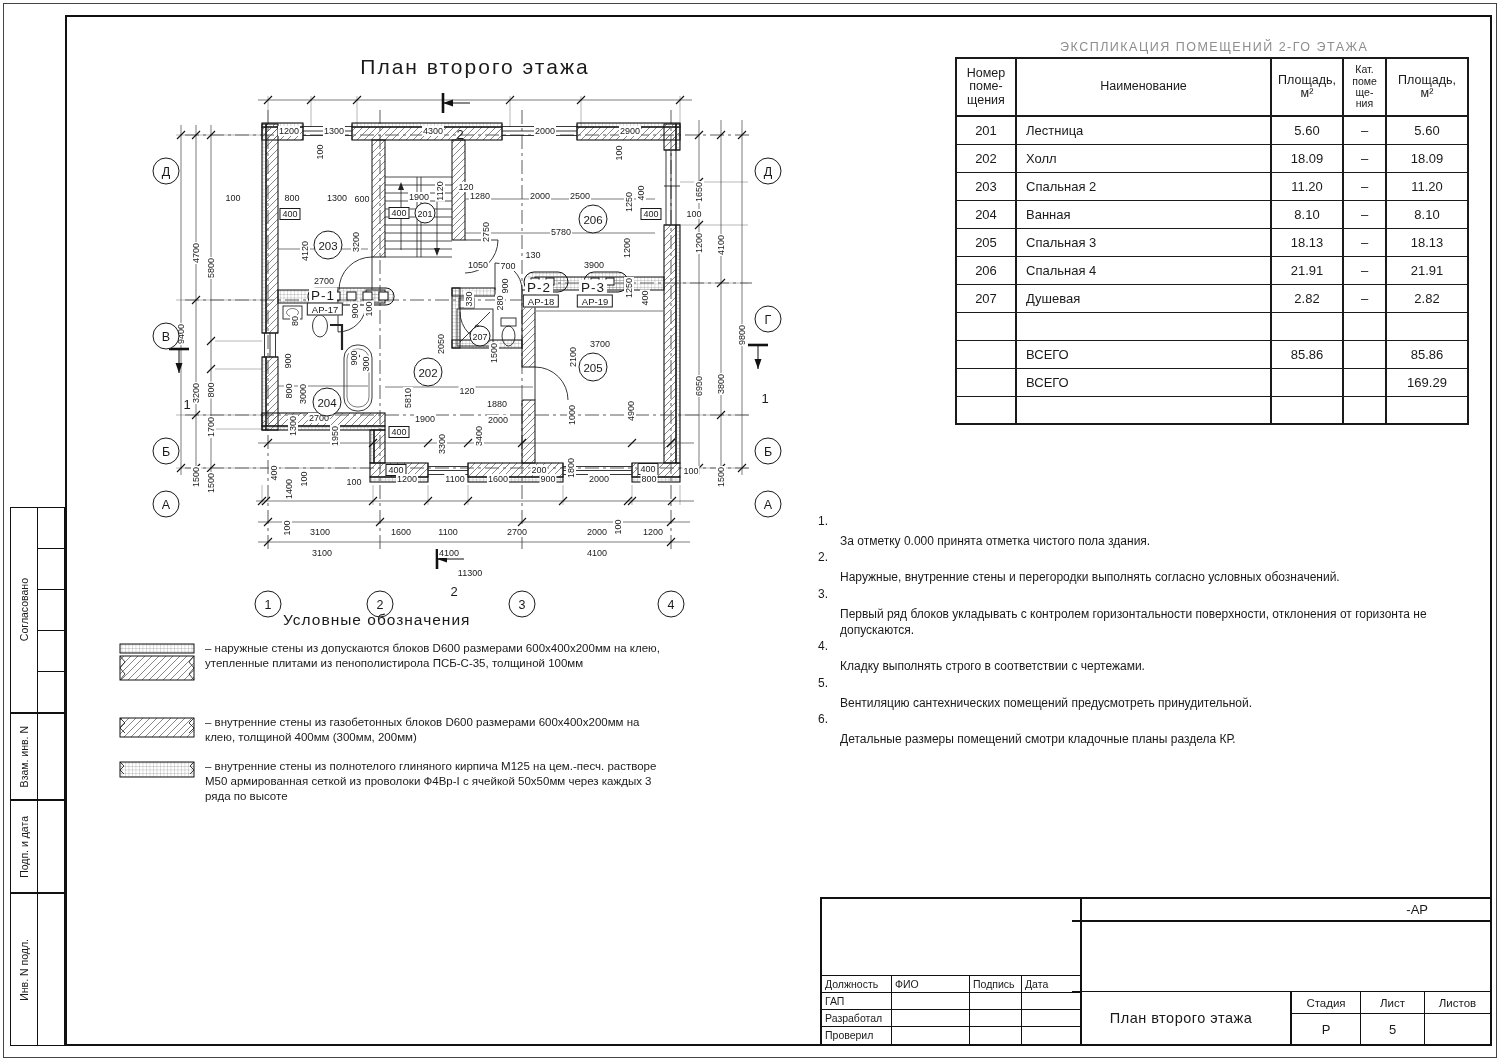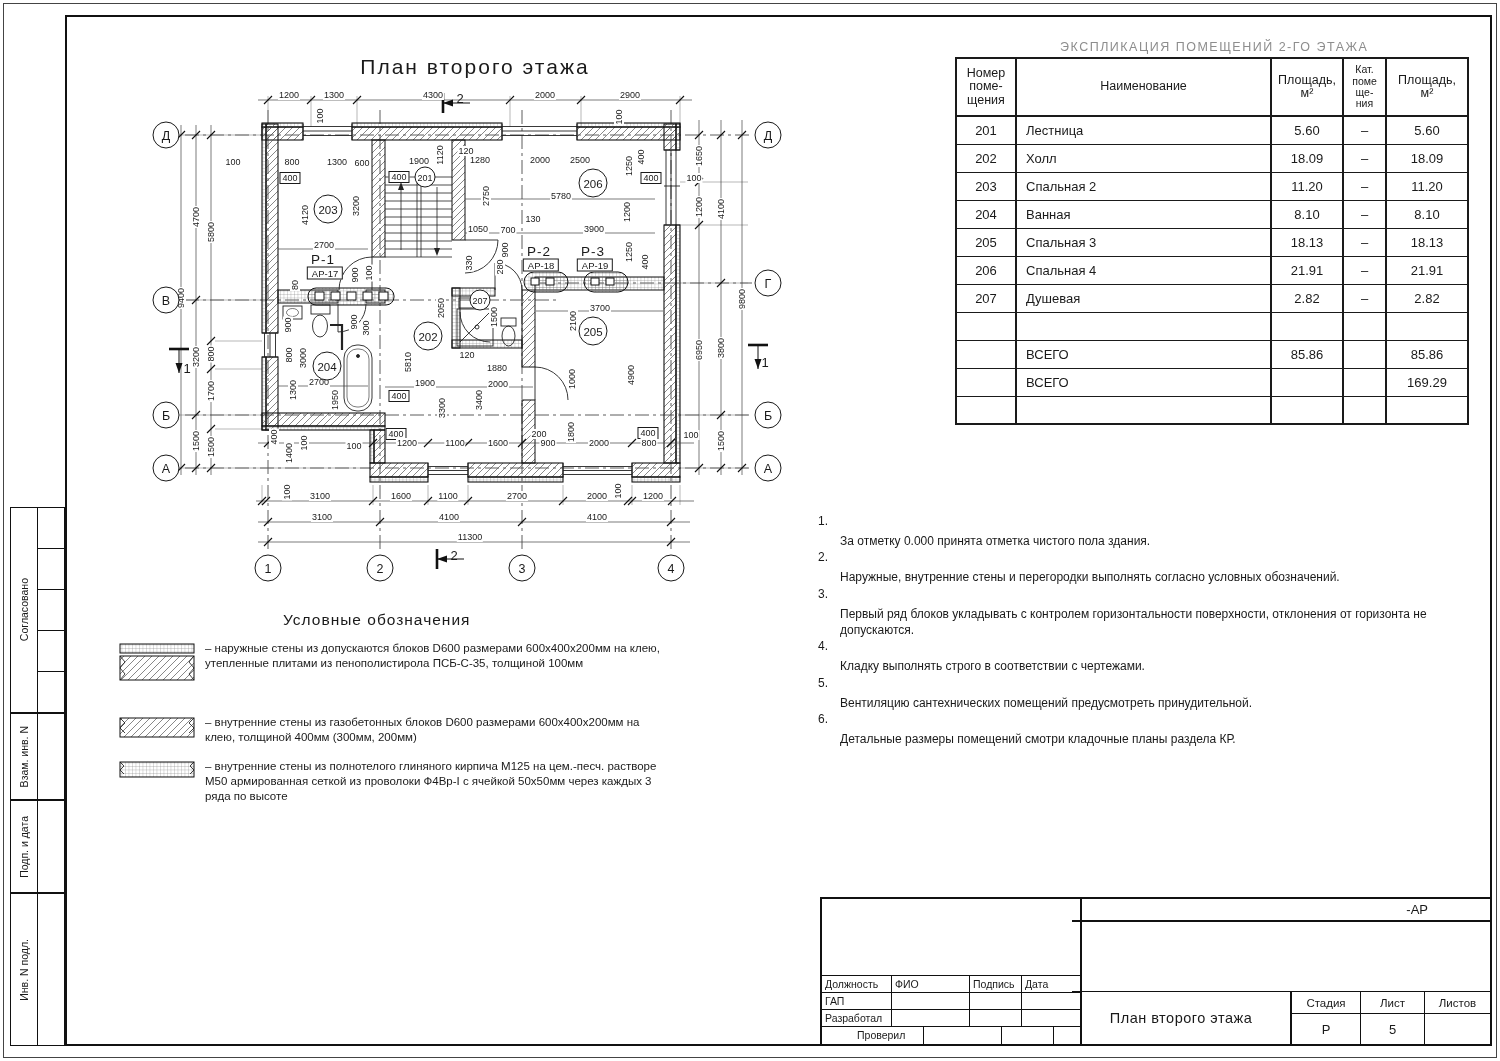--- a/index.html
+++ b/index.html
@@ -5,21 +5,21 @@
   * { margin:0; padding:0; box-sizing:border-box; }
   html,body { background:#e8e8e8; }
   body { font-family:"Liberation Sans", sans-serif; color:#1a1a1a; }
   #sheet { position:relative; width:1500px; height:1061px; background:#fff; overflow:hidden; }
 
   .outer-border { position:absolute; inset:3px; border:1px solid #444; }
   .main-frame   { position:absolute; left:65px; top:15px; width:1427px; height:1031px; border:2px solid #111; }
 
   
   #plan-svg { position:absolute; left:0; top:0; }
-  #plan-layer { position:absolute; inset:0; }
+  #plan-layer { position:absolute; inset:0;margin-top:36px; }
   .dim { position:absolute; font-size:9px; line-height:10px; background:#fff; padding:0 1px;
          white-space:nowrap; transform:translate(-50%,-50%); color:#1a1a1a; }
   .dim.r { transform:translate(-50%,-50%) rotate(-90deg); }
   .dim.b { border:1px solid #1a1a1a; padding:0 2px; }
   .axisc { position:absolute; width:27px; height:27px; border:1.4px solid #1a1a1a; border-radius:50%;
            background:#fff; display:flex; align-items:center; justify-content:center;
            font-size:12.5px; transform:translate(-50%,-50%); }
   .roomc { position:absolute; width:29px; height:29px; border:1.4px solid #1a1a1a; border-radius:50%;
            background:#fff; display:flex; align-items:center; justify-content:center;
            font-size:11.5px; transform:translate(-50%,-50%); }
@@ -60,21 +60,21 @@
   .legend-item { position:absolute; left:118px; width:560px; display:flex; }
   .legend-sym { flex:0 0 87px; }
   .legend-text { font-size:11.5px; line-height:1.3; width:460px; }
 
   
   #titleblock { position:absolute; left:820px; top:897px; width:672px; height:149px;
                 border:2px solid #111; background:#fff; }
   .tb-left { position:absolute; left:0; top:0; width:260px; height:145px; border-right:2px solid #111; }
   .tb-big  { height:77px; border-bottom:1px solid #111; }
   .tb-row  { height:17px; display:flex; border-bottom:1px solid #111; font-size:10.5px; }
-  .tb-row:last-child { border-bottom:none;padding-left:32px; }
+  .tb-row:last-child { border-bottom:none; }
   .tb-cell { border-right:1px solid #111; padding:2px 3px 0 3px; overflow:hidden; white-space:nowrap; }
   .tb-cell:last-child { border-right:none; }
   .tb-c0 { width:70px; } .tb-c1 { width:78px; } .tb-c2 { width:52px; } .tb-c3 { width:48px; flex:1; }
   .tb-right { position:absolute; left:250px; top:0; right:0; height:145px; }
   .tb-code { height:23px; border-bottom:2px solid #111; text-align:right; padding-right:62px;
              font-size:13px; line-height:22px; }
   .tb-mid { height:70px; border-bottom:1px solid #111; }
   .tb-bottom { height:52px; display:flex; }
   .tb-doc { width:220px; border-right:2px solid #111; display:flex; align-items:center;
             justify-content:center; font-size:14.5px; letter-spacing:0.5px; }

